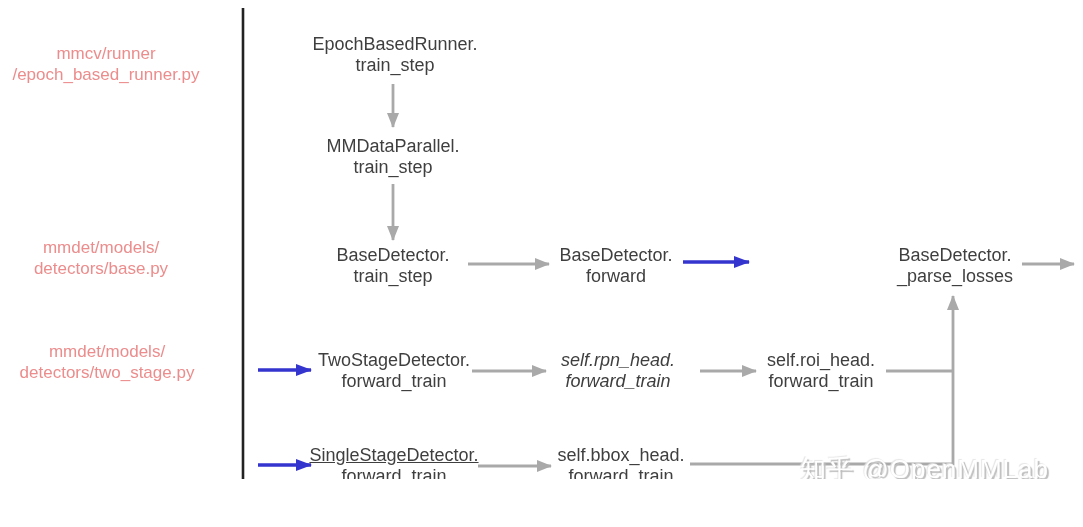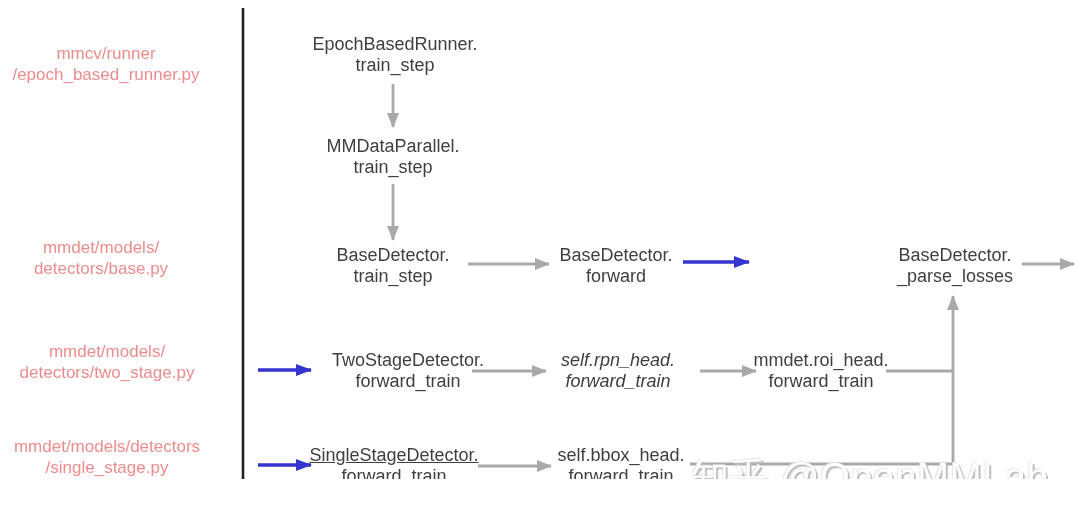--- a/index.html
+++ b/index.html
@@ -13,21 +13,21 @@
     text-align:center; white-space:pre-line;
     color:var(--file-label,#ec8c8c); font-size:17px; line-height:21px;
   }
   .node {
     position:absolute; transform:translate(-50%,-50%);
     text-align:center; white-space:pre-line; width:280px;
     color:var(--node-text,#3f3f3f); font-size:18px; line-height:21px;
   }
   .wm-zhihu {
     position:absolute; right:34px; top:452px;
-    font-size:38px; letter-spacing:1px; color:#ffffff;
+    font-size:26px; letter-spacing:1px; color:#ffffff;
     text-shadow: 2px 2px 1px #bdbdbd, -1px -1px 1px #e6e6e6;
     white-space:nowrap;
   }
   .wm-csdn {
     position:absolute; right:10px; top:495px;
     font-size:20px; color:var(--watermark-csdn,#b9bcc2);
     text-shadow: 1px 1px 0 #ffffff;
     white-space:nowrap;
   }
   .gray-line { stroke:var(--arrow-gray,#a9a9a9); stroke-width:2.8; fill:none; }
@@ -67,38 +67,36 @@
     <line class="blue-line" x1="258" y1="370" x2="311" y2="370" marker-end="url(#ah-blue)"></line>
     <line class="blue-line" x1="258" y1="465" x2="311" y2="465" marker-end="url(#ah-blue)"></line>
   </svg>
 
   <div class="file-label" style="left:106px; top:64px;">mmcv/runner
 /epoch_based_runner.py</div>
   <div class="file-label" style="left:101px; top:258px;">mmdet/models/
 detectors/base.py</div>
   <div class="file-label" style="left:107px; top:362px;">mmdet/models/
 detectors/two_stage.py</div>
-  <div class="file-label" style="left:107px; top:457px;">mmdet/models/detectors
-/single_stage.py</div>
 
   <div class="node" style="left:395px; top:55px;">EpochBasedRunner.
 train_step</div>
   <div class="node" style="left:393px; top:157px;">MMDataParallel.
 train_step</div>
   <div class="node" style="left:393px; top:266px;">BaseDetector.
 train_step</div>
   <div class="node" style="left:616px; top:266px;">BaseDetector.
 forward</div>
   <div class="node" style="left:955px; top:266px;">BaseDetector.
 _parse_losses</div>
-  <div class="node" style="left:408px; top:371px;">TwoStageDetector.
+  <div class="node" style="left:394px; top:371px;">TwoStageDetector.
 forward_train</div>
   <div class="node" style="left:618px; top:371px;font-style:italic;">self.rpn_head.
 forward_train</div>
-  <div class="node" style="left:821px; top:371px;">mmdet.roi_head.
+  <div class="node" style="left:821px; top:371px;">self.roi_head.
 forward_train</div>
   <div class="node" style="left:394px; top:466px;text-decoration:underline;">SingleStageDetector.
 forward_train</div>
   <div class="node" style="left:621px; top:466px;">self.bbox_head.
 forward_train</div>
 
   <div class="wm-zhihu">知乎 @OpenMMLab</div>
 
 </div>
 

